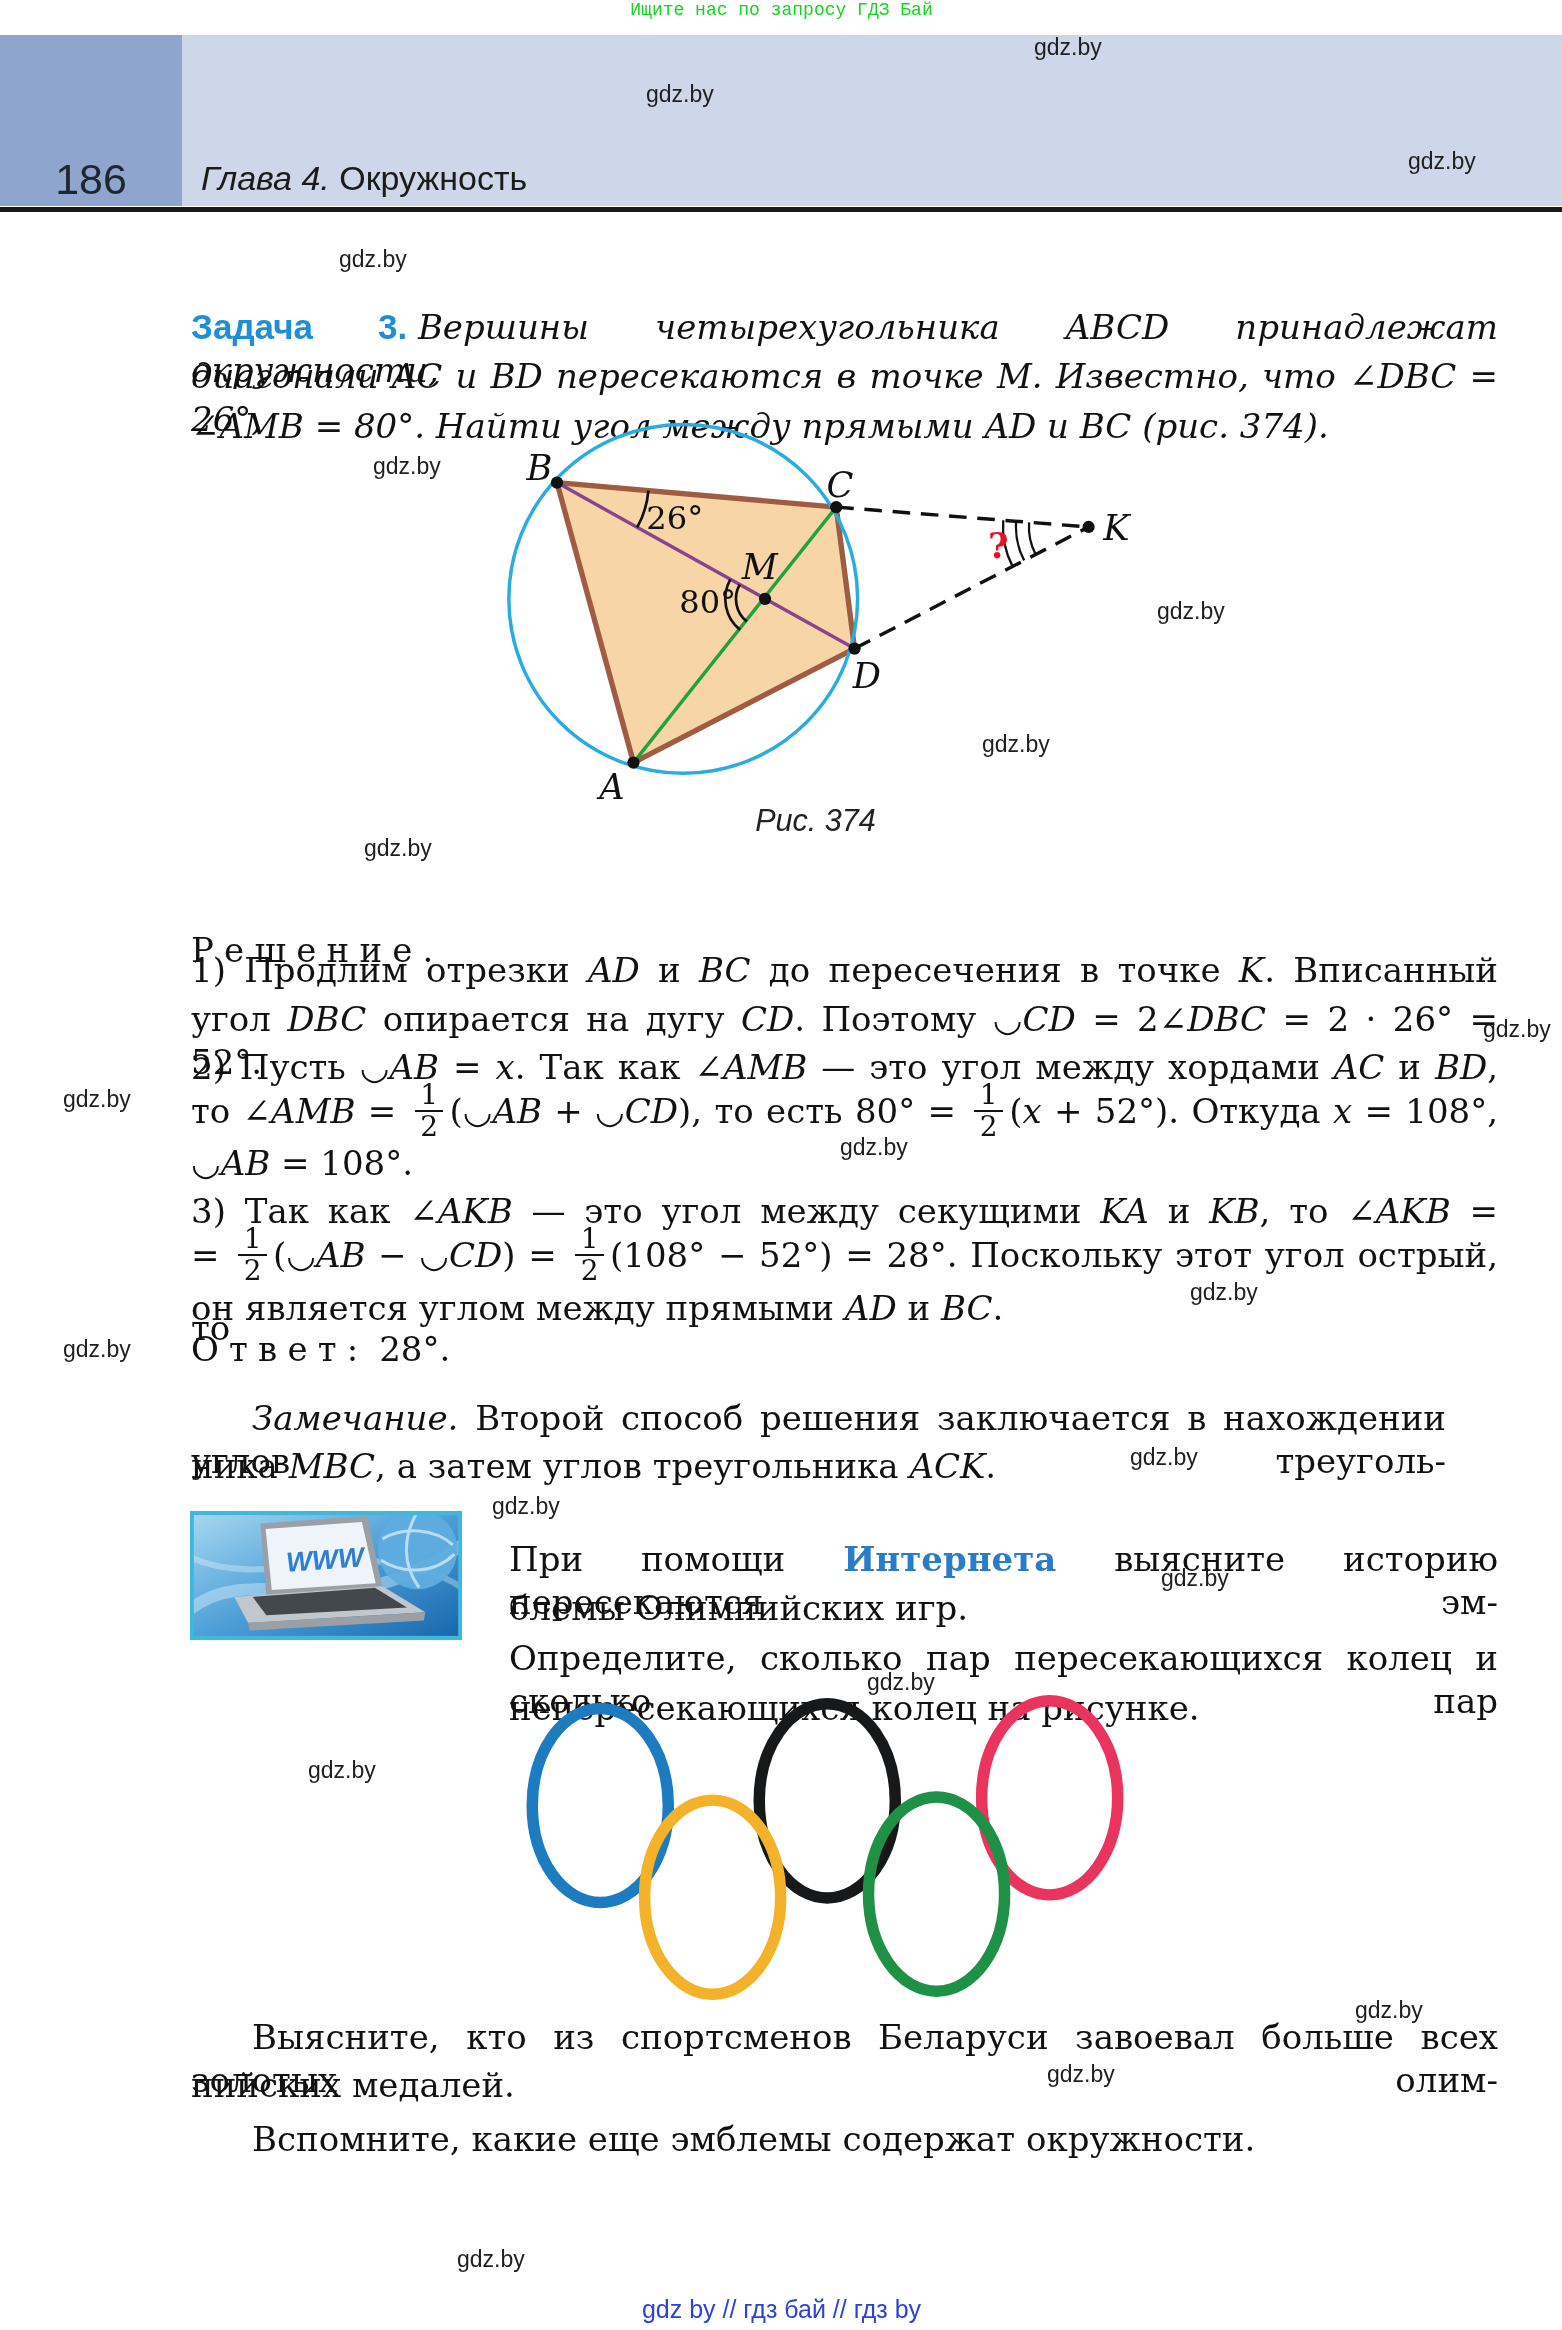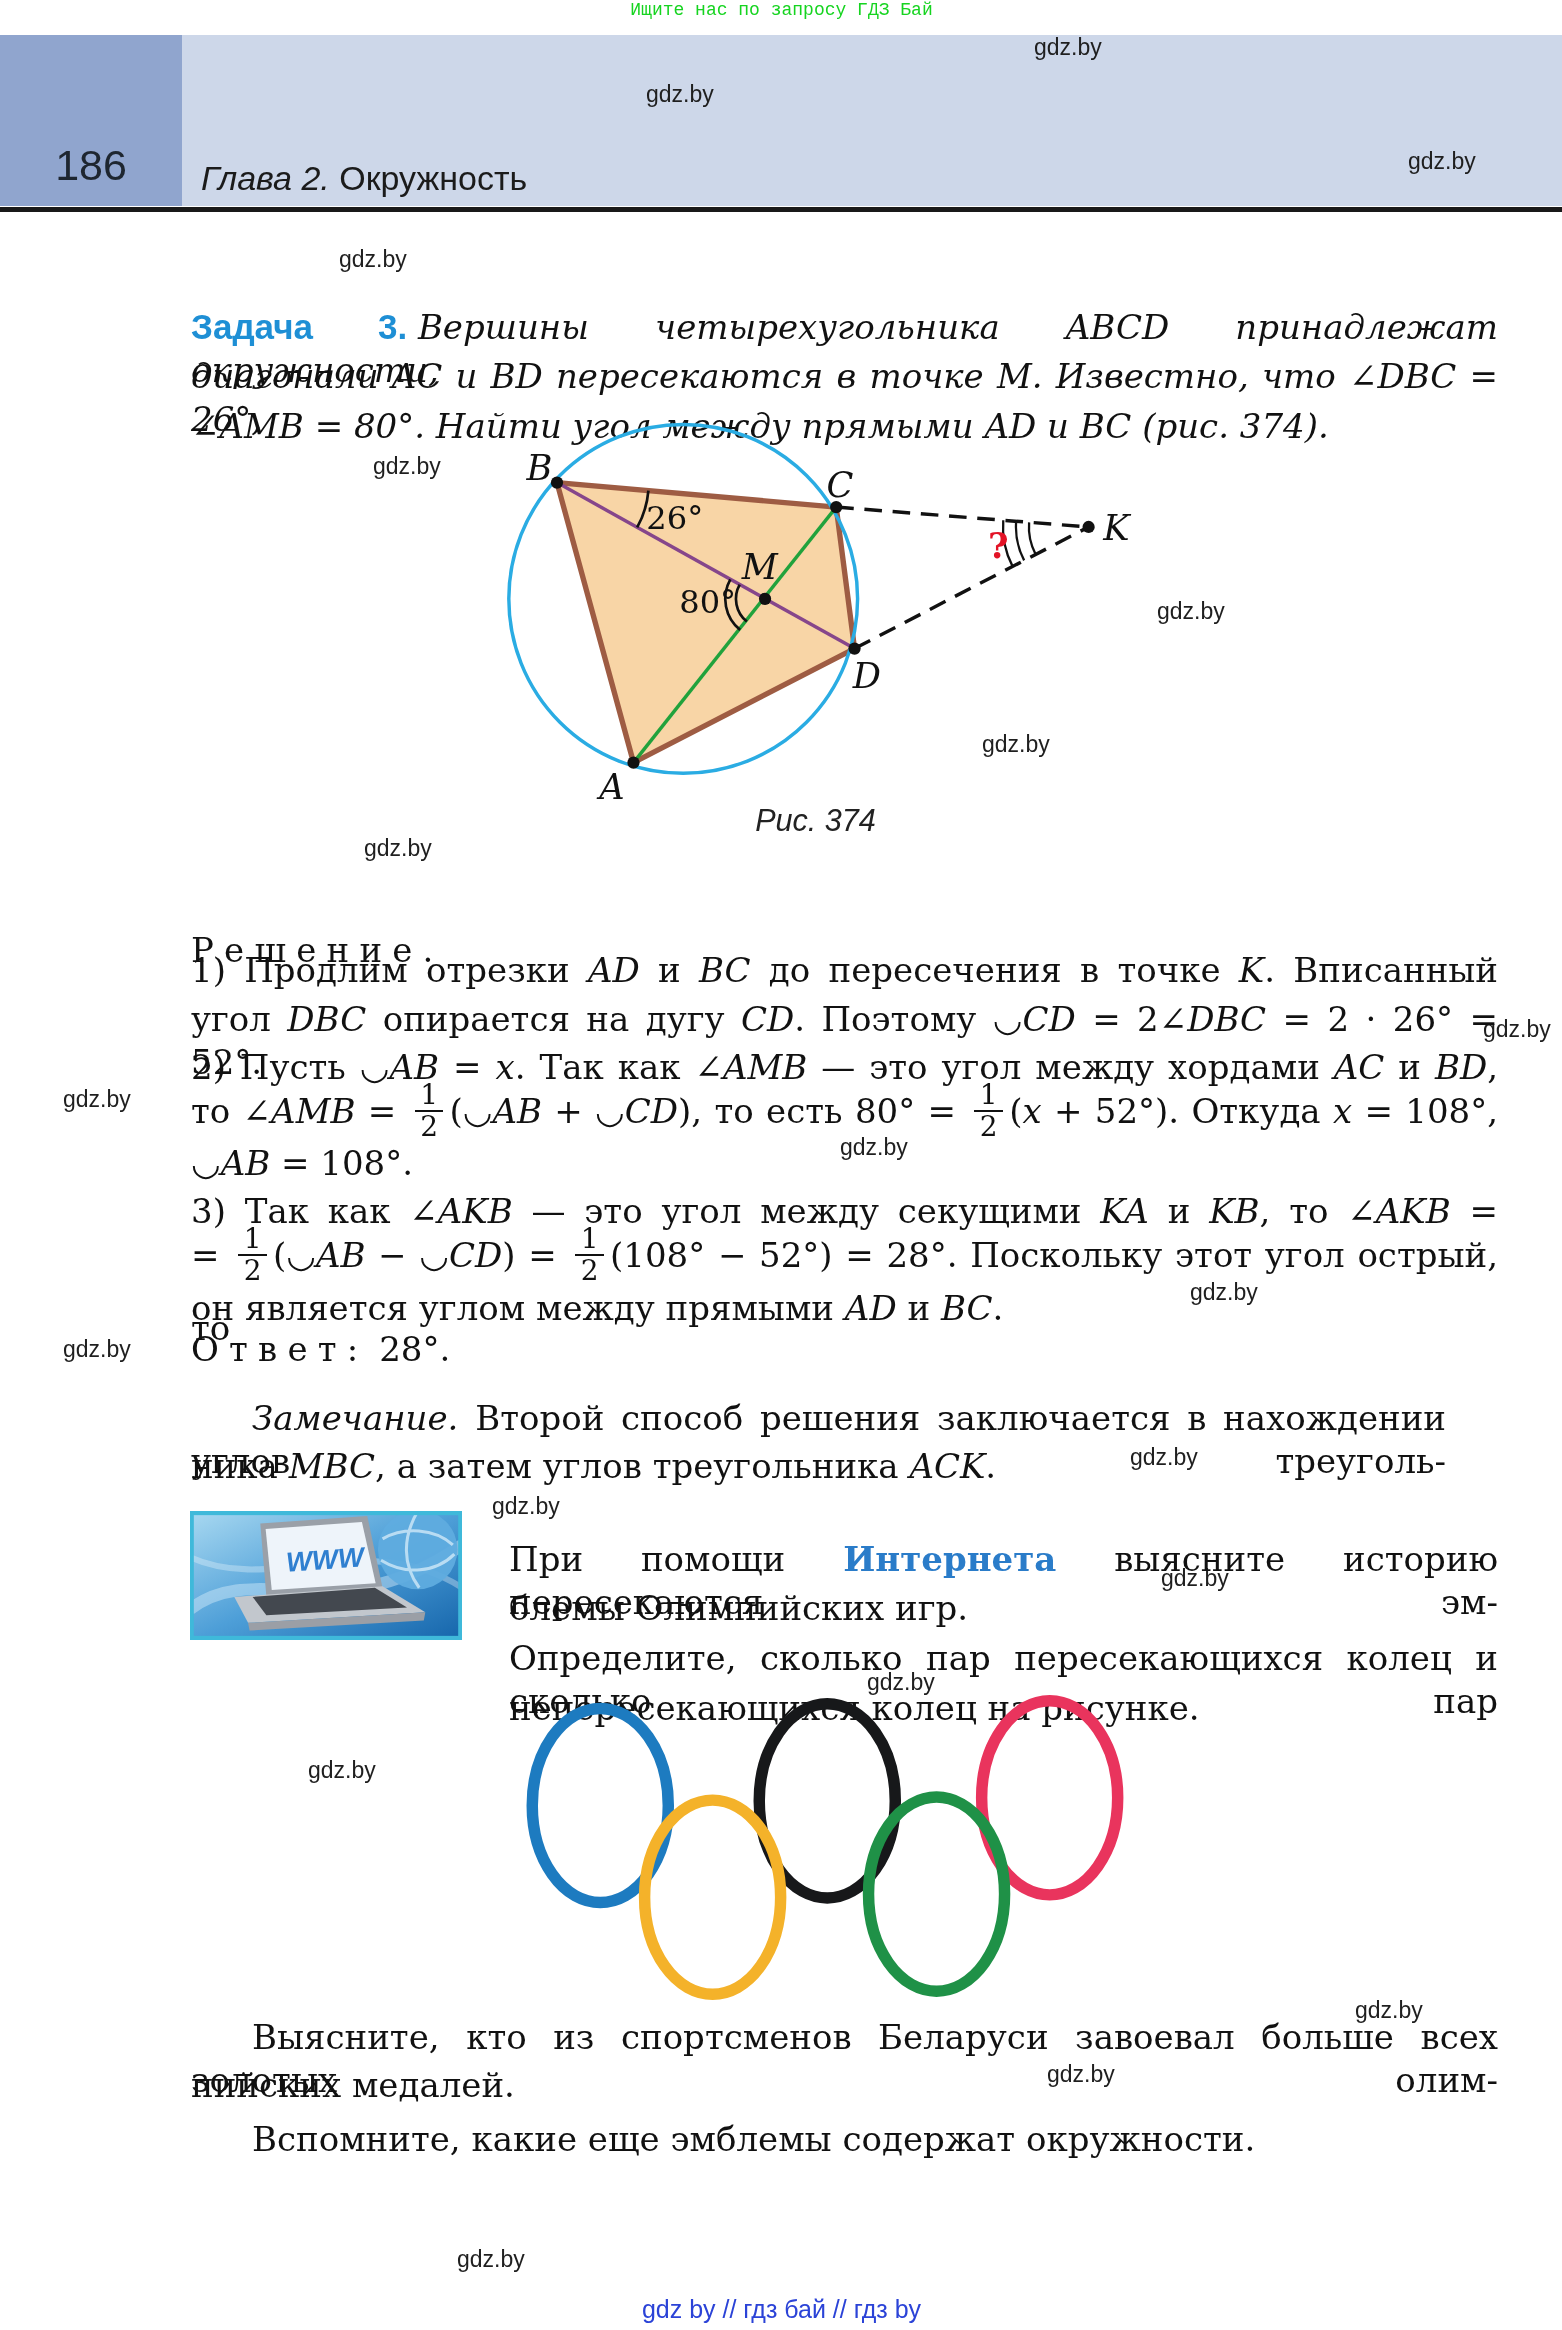--- a/index.html
+++ b/index.html
@@ -3,21 +3,21 @@
 <meta charset="utf-8">
 <style>
   html,body{margin:0;padding:0;background:#fff;}
   .page{position:relative;width:1563px;height:2330px;background:#ffffff;overflow:hidden;
         font-family:"DejaVu Serif","DejaVu Sans",serif;color:#111;}
   .promo{position:absolute;top:0px;left:50%;transform:translateX(-50%);
          font-family:Liberation Mono, monospace;font-size:18px;color:var(--promo_green);white-space:nowrap;}
   .pagehead{position:absolute;left:0;top:35px;width:1563px;height:171px;background:var(--bar_bg);}
   .numbox{position:absolute;left:0;top:0;width:182px;height:171px;background:var(--bar_box);
           display:flex;align-items:flex-end;justify-content:center;}
-  .numbox span{font-family:"Liberation Sans",sans-serif;font-size:43px;color:#1e2630;padding-bottom:16px;}
+  .numbox span{font-family:"Liberation Sans",sans-serif;font-size:43px;color:#1e2630;padding-bottom:2px;}
   .chap{position:absolute;left:201px;bottom:7.7px;font-family:"Liberation Sans",sans-serif;
         font-size:34px;color:#1b1b1b;}
   .chap i{font-style:italic;}
   .rule{position:absolute;left:0;top:207px;width:1563px;height:5.4px;background:#191919;}
   .wm{position:absolute;font-family:"Liberation Sans",sans-serif;font-size:23px;color:#1f1f1f;white-space:nowrap;}
   .tl{position:absolute;left:191px;width:1307px;font-size:34px;line-height:43px;white-space:nowrap;}
   .just{white-space:normal;text-align:justify;text-align-last:justify;}
   .pit{font-style:italic;}
   .plabel{font-family:"Liberation Sans",sans-serif;font-weight:bold;font-style:normal;
           color:var(--label_blue);font-size:35px;padding-right:10.7px;}
@@ -41,21 +41,21 @@
 <body>
 
 <div class="page">
 
   <div class="promo">Ищите нас по запросу ГДЗ Бай</div>
 
   <header class="pagehead">
     <div class="numbox">
       <span>186</span>
     </div>
-    <div class="chap"><i>Глава 2.</i><span> Окружность</span></div>
+    <div class="chap"><i>Глава 4.</i><span> Окружность</span></div>
   </header>
   <div class="rule"></div>
 
   <span class="wm" style="left:1034px;top:34px">gdz.by</span>
   <span class="wm" style="left:646px;top:81px">gdz.by</span>
   <span class="wm" style="left:1408px;top:148px">gdz.by</span>
   <span class="wm" style="left:339px;top:246px">gdz.by</span>
   <span class="wm" style="left:373px;top:453px">gdz.by</span>
   <span class="wm" style="left:1157px;top:598px">gdz.by</span>
   <span class="wm" style="left:982px;top:731px">gdz.by</span>

